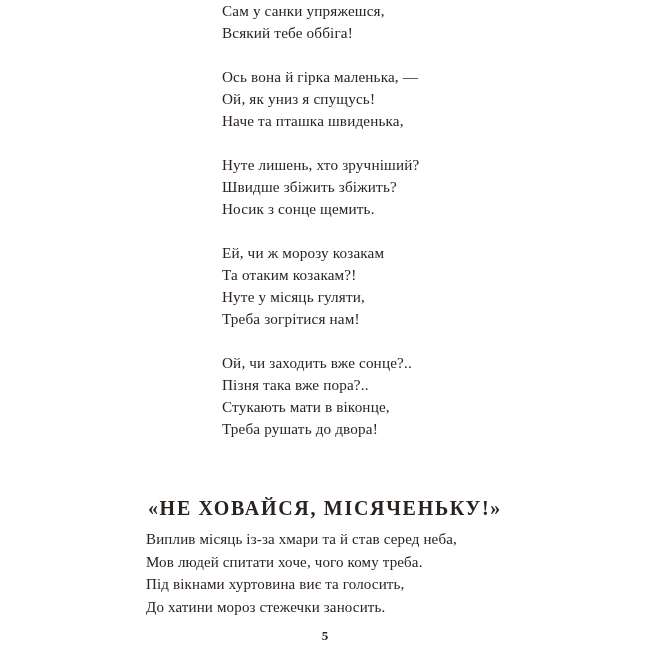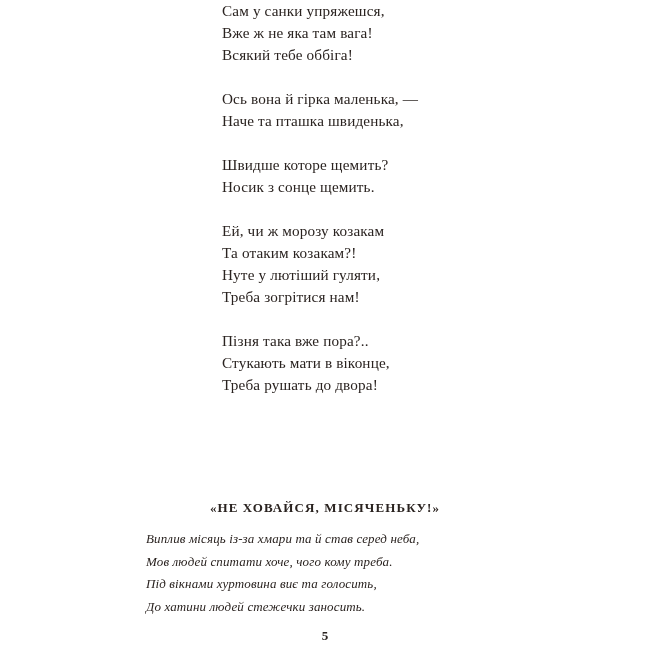--- a/index.html
+++ b/index.html
@@ -42,37 +42,36 @@
     letter-spacing: 0.01em;
   }
 
   
   .section-title {
     position: absolute;
     left: 0;
     top: 498px;
     width: 650px;
     text-align: center;
-    font-size: 13px;
+    font-size: 20px;
     font-weight: bold;
     letter-spacing: 0.085em;
     line-height: 20px;
   }
 
   
   .prose {
     position: absolute;
     left: 146px;
     top: 528px;
     width: 400px;
   }
   .prose .line {
-    font-size: 13px;
+    font-size: 15px;
     line-height: 22.5px;
-    font-style: italic;
   }
 
   
   .folio {
     position: absolute;
     left: 0;
     top: 628px;
     width: 650px;
     text-align: center;
     font-size: 13px;
@@ -82,53 +81,55 @@
 </style>
 </head>
 <body>
 
 <div class="page">
 
   <div class="poem">
 
     <div class="stanza">
       <div class="line">Сам у санки упряжешся,</div>
-      <div class="line">Вже ж не яка там вага!</div>
       <div class="line">Всякий тебе оббіга!</div>
     </div>
 
     <div class="stanza">
       <div class="line">Ось вона й гірка маленька, —</div>
+      <div class="line">Ой, як униз я спущусь!</div>
       <div class="line">Наче та пташка швиденька,</div>
     </div>
 
     <div class="stanza">
-      <div class="line">Швидше которе щемить?</div>
+      <div class="line">Нуте лишень, хто зручніший?</div>
+      <div class="line">Швидше збіжить збіжить?</div>
       <div class="line">Носик з сонце щемить.</div>
     </div>
 
     <div class="stanza">
       <div class="line">Ей, чи ж морозу козакам</div>
       <div class="line">Та отаким козакам?!</div>
-      <div class="line">Нуте у лютіший гуляти,</div>
+      <div class="line">Нуте у місяць гуляти,</div>
       <div class="line">Треба зогрітися нам!</div>
     </div>
 
     <div class="stanza">
+      <div class="line">Ой, чи заходить вже сонце?..</div>
       <div class="line">Пізня така вже пора?..</div>
       <div class="line">Стукають мати в віконце,</div>
       <div class="line">Треба рушать до двора!</div>
     </div>
 
   </div>
 
   <div class="section-title">«НЕ ХОВАЙСЯ, МІСЯЧЕНЬКУ!»</div>
 
   <div class="prose">
     <div class="line">Виплив місяць із-за хмари та й став серед неба,</div>
     <div class="line">Мов людей спитати хоче, чого кому треба.</div>
     <div class="line">Під вікнами хуртовина виє та голосить,</div>
-    <div class="line">До хатини людей стежечки заносить.</div>
+    <div class="line">До хатини мороз стежечки заносить.</div>
   </div>
 
   <div class="folio">5</div>
 
 </div>
 
 </body></html>

